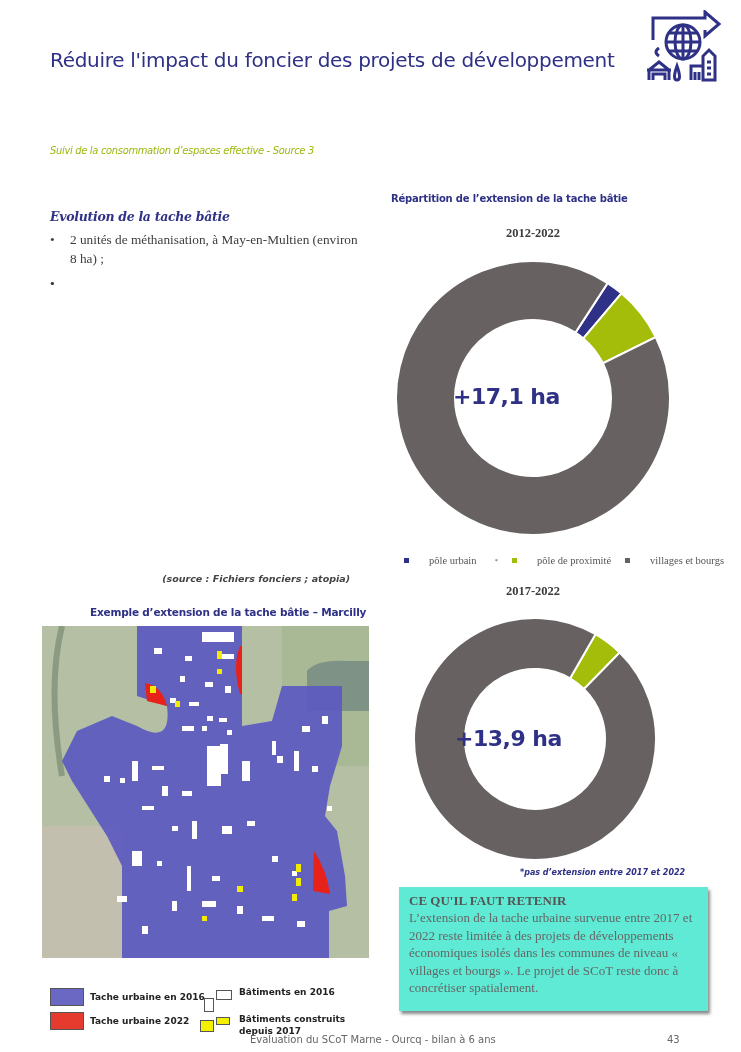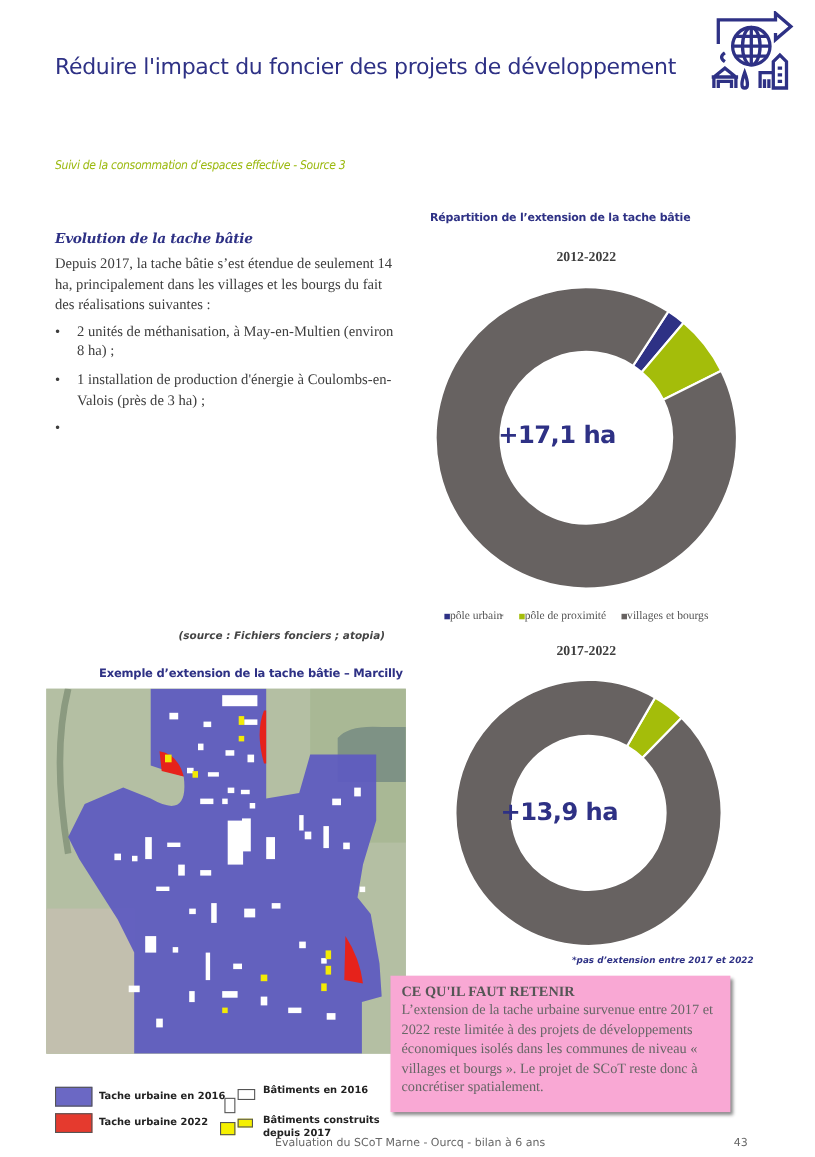--- a/index.html
+++ b/index.html
@@ -15,24 +15,24 @@
   .body-text li { position:relative; padding-left:20px; margin-bottom:7px; }
   .body-text li .bul { position:absolute; left:0; top:0; }
   .source { left:50px; top:573px; width:300px; text-align:right; font-family:"DejaVu Sans", sans-serif; font-style:italic; font-weight:bold; font-size:9.5px; color:#444; }
   .map-title { left:50px; top:606px; font-size:10.5px; color:#2e3185; font-weight:bold; letter-spacing:-0.2px;margin-left:40px; }
   .map { left:42px; top:626px; width:327px; height:332px; overflow:hidden; background:#b7c3a8; }
   .legend-map { left:42px; top:960px; width:330px; height:60px; font-size:9px; font-weight:bold; color:#222;margin-top:22px; }
   .chart-title { left:391px; top:193px; font-size:10px; font-weight:bold; color:#2e3185; letter-spacing:-0.2px; }
   .period { font-family:"Liberation Serif", serif; font-weight:bold; font-size:12.5px; color:#3d3d3d; text-align:center; width:200px; }
   .donut-label { font-size:22px; font-weight:bold; color:#2e3185; width:160px; letter-spacing:-0.5px; }
   .chart-legend { left:404px; top:555px; font-family:"Liberation Serif", serif; font-size:10.5px; color:#555; display:flex; gap:14px; }
-  .chart-legend .li { display:flex; align-items:center; gap:0; }
+  .chart-legend .li { display:flex; align-items:center; gap:20px; }
   .chart-legend .sw { width:5px; height:5px; display:inline-block; }
   .footnote { left:520px; top:868px; font-size:8px; font-style:italic; font-weight:bold; color:#2e3185; }
-  .retain { left:355px; top:887px; width:309px; height:124px; background:#f9a8d4; box-shadow:2px 3px 3px #8a8a8a; }
+  .retain { left:399px; top:887px; width:309px; height:124px; background:#5eead4; box-shadow:2px 3px 3px #8a8a8a; }
   .retain-h { font-family:"Liberation Serif", serif; font-weight:bold; font-size:13px; color:#555; margin:6px 0 0 10px; }
   .retain-t { font-family:"Liberation Serif", serif; font-size:13px; line-height:17.6px; color:#666; margin:0 8px 0 10px; }
   .footer { left:250px; top:1034px; font-size:10px; color:#666; }
   .page-num { left:667px; top:1034px; font-size:10px; color:#666; }
 </style>
 </head>
 <body>
 
 <div class="abs title">Réduire l'impact du foncier des projets de développement</div>
 <div class="abs subtitle">Suivi de la consommation d’espaces effective  - Source 3</div>
@@ -47,24 +47,23 @@
     <line x1="40" y1="15" x2="40" y2="49"></line>
     <path d="M16 46 q-6 -4 0 -8"></path>
     <path d="M6 70 V60 L16 52 L26 60 V70 M10 70 V64 H22 V70 M4 60 H28"></path>
     <path d="M34 70 q-5 0 0 -14 q5 14 0 14"></path>
     <path d="M48 70 V56 H60 M52 70 V62 M56 70 V62 M60 70 V46 L66 40 L72 46 V70 Z M64 52 h4 M64 58 h4 M64 64 h4"></path>
   </svg>
 </div>
 
 <div class="abs sec-h">Evolution de la tache bâtie</div>
 <div class="abs body-text">
-  <p>Depuis 2017, la tache bâtie s’est étendue de seulement 14 ha, principalement dans les villages et les bourgs du fait des réalisations suivantes :</p>
   <ul>
     <li><span class="bul">•</span><span>2 unités de méthanisation, à May-en-Multien (environ 8 ha) ;</span></li>
-    <li><span class="bul">•</span><span>1 installation de production d'énergie à Coulombs-en-Valois (près de 3 ha) ;</span></li>
+    <li><span class="bul">•</span></li>
     <li><span class="bul">•</span></li>
   </ul>
 </div>
 <div class="abs source">(source : Fichiers fonciers ; atopia)</div>
 
 <div class="abs map-title">Exemple d’extension de la tache bâtie – Marcilly</div>
 <div class="abs map">
   <svg width="327" height="332" viewBox="0 0 327 332">
     <rect width="327" height="332" fill="#b4bfa3"></rect>
     <rect x="240" y="0" width="87" height="140" fill="#a9b895"></rect>

